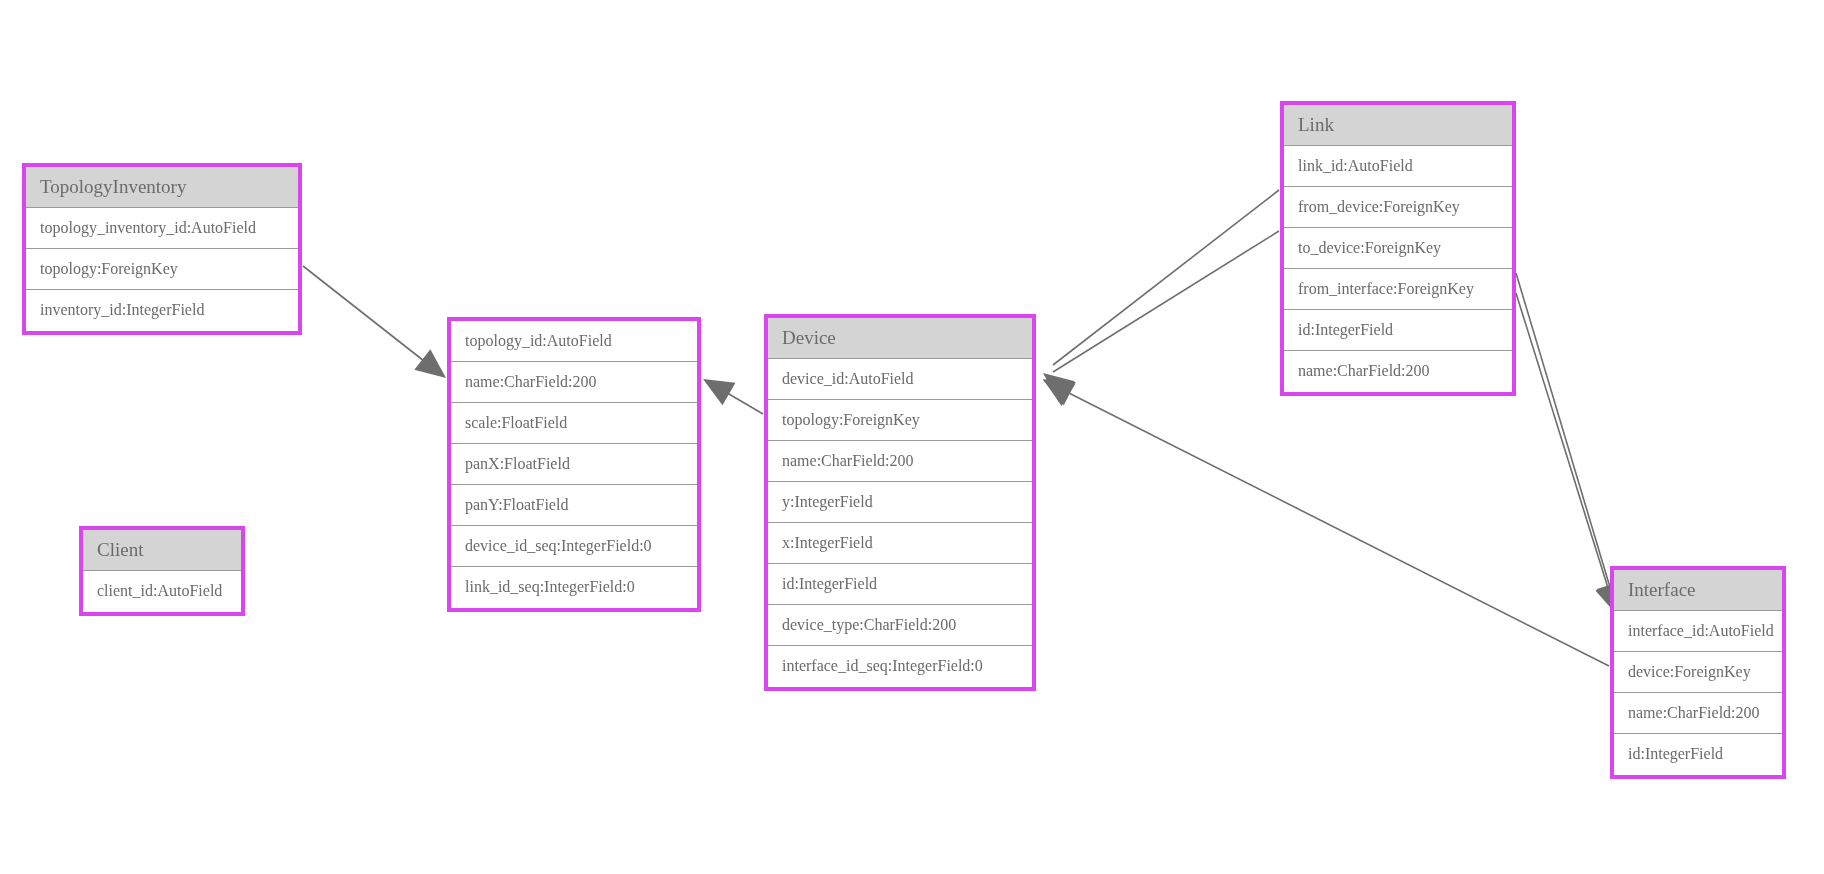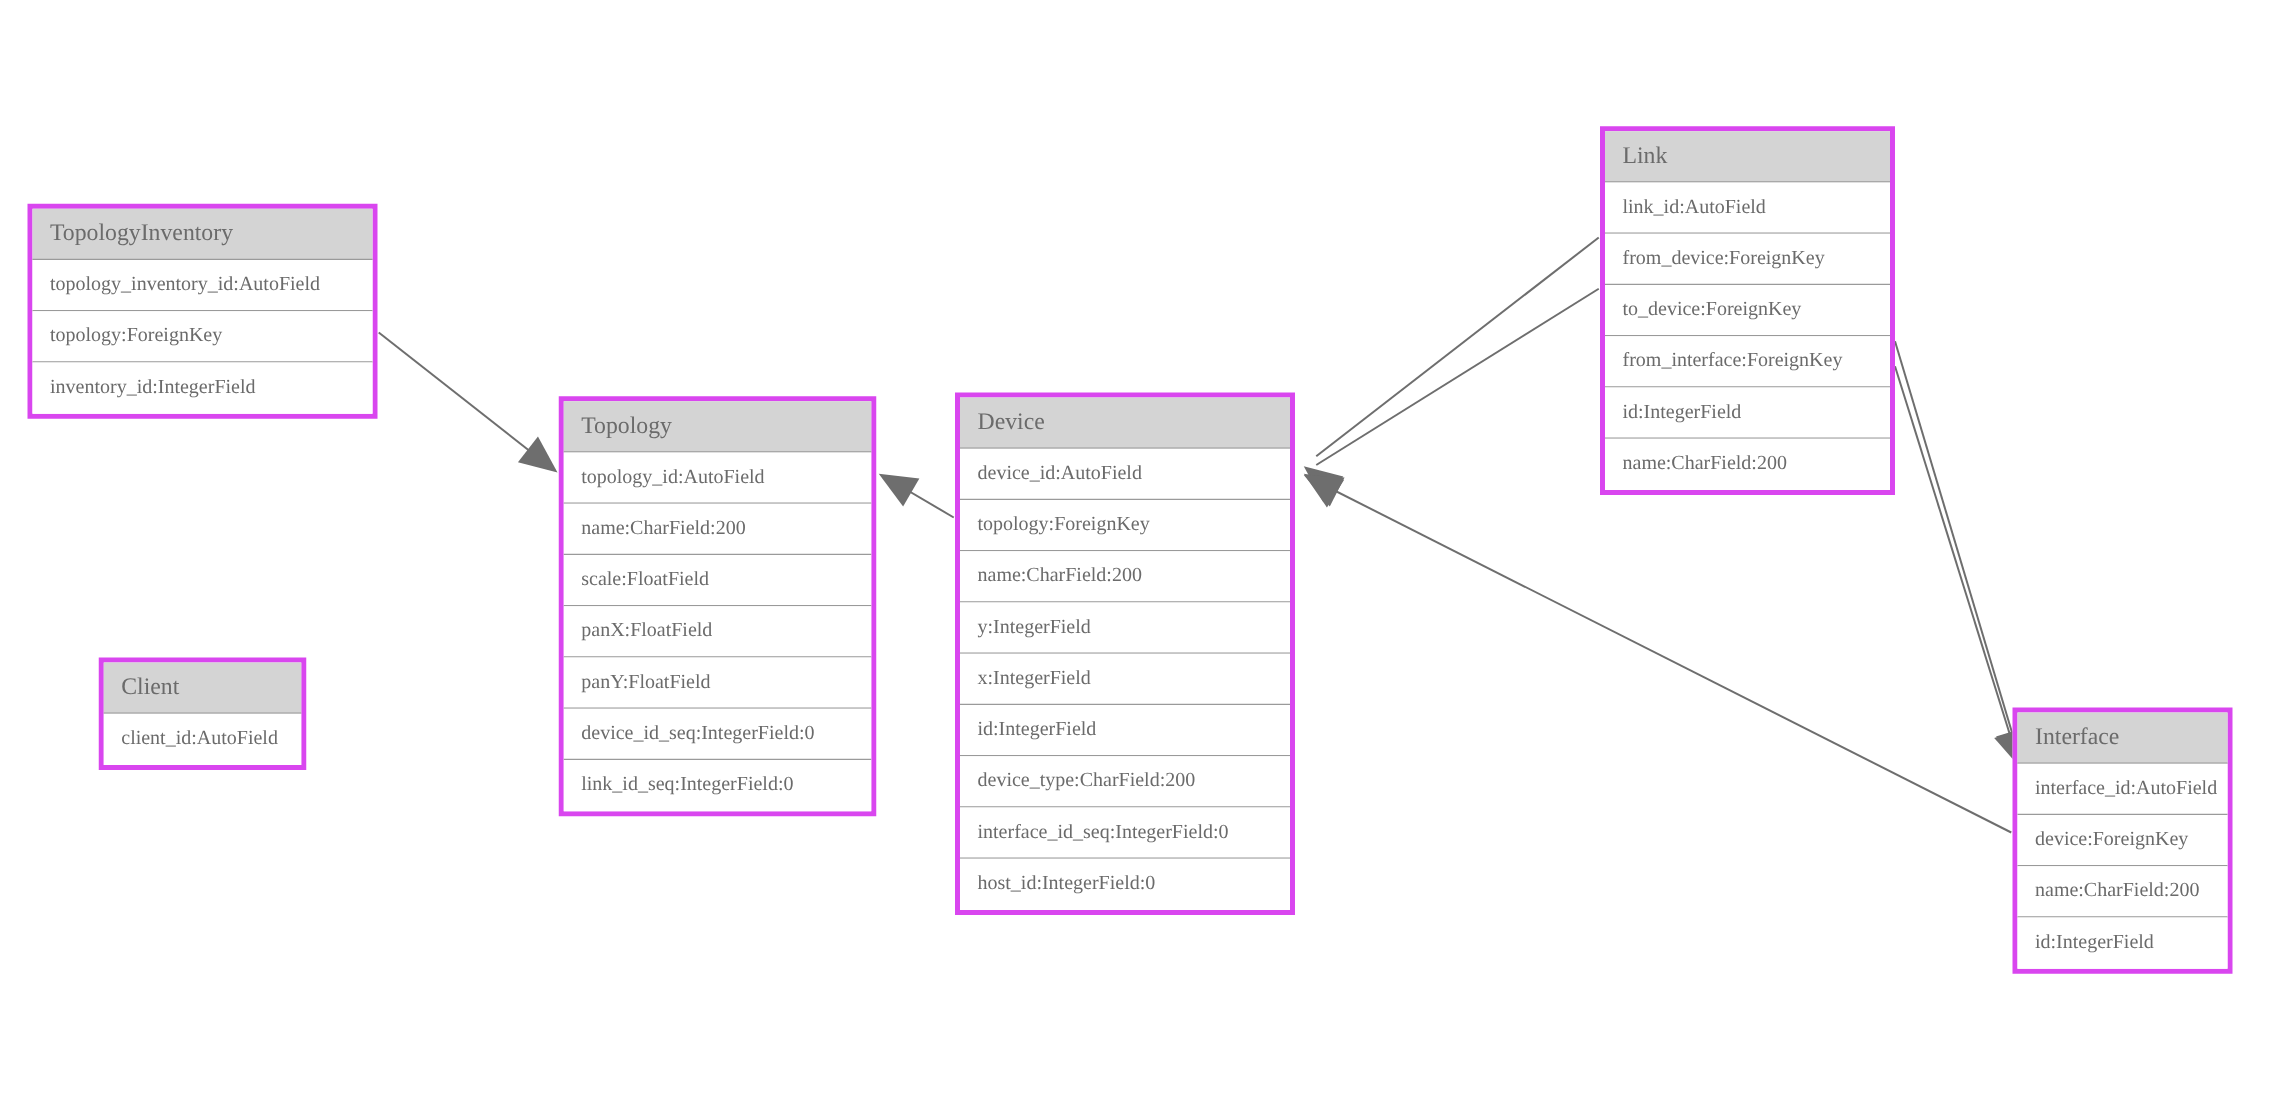--- a/index.html
+++ b/index.html
@@ -100,40 +100,38 @@
         <div class="entity-title">TopologyInventory</div>
         <div class="entity-field">topology_inventory_id:AutoField</div>
         <div class="entity-field">topology:ForeignKey</div>
         <div class="entity-field">inventory_id:IntegerField</div>
       </div>
       <div class="entity" style="left: 79px; top: 526px; width: 166px; font-family: Liberation Serif, serif;">
         <div class="entity-title">Client</div>
         <div class="entity-field">client_id:AutoField</div>
       </div>
       <div class="entity" style="left: 447px; top: 317px; width: 254px;">
-        <div class="entity-title">Topology</div>
         <div class="entity-field">topology_id:AutoField</div>
         <div class="entity-field">name:CharField:200</div>
         <div class="entity-field">scale:FloatField</div>
         <div class="entity-field">panX:FloatField</div>
         <div class="entity-field">panY:FloatField</div>
         <div class="entity-field">device_id_seq:IntegerField:0</div>
         <div class="entity-field">link_id_seq:IntegerField:0</div>
       </div>
       <div class="entity" style="left: 764px; top: 314px; width: 272px;">
         <div class="entity-title">Device</div>
         <div class="entity-field">device_id:AutoField</div>
         <div class="entity-field">topology:ForeignKey</div>
         <div class="entity-field">name:CharField:200</div>
         <div class="entity-field">y:IntegerField</div>
         <div class="entity-field">x:IntegerField</div>
         <div class="entity-field">id:IntegerField</div>
         <div class="entity-field">device_type:CharField:200</div>
         <div class="entity-field">interface_id_seq:IntegerField:0</div>
-        <div class="entity-field">host_id:IntegerField:0</div>
       </div>
       <div class="entity" style="left: 1280px; top: 101px; width: 236px;">
         <div class="entity-title">Link</div>
         <div class="entity-field">link_id:AutoField</div>
         <div class="entity-field">from_device:ForeignKey</div>
         <div class="entity-field">to_device:ForeignKey</div>
         <div class="entity-field">from_interface:ForeignKey</div>
         <div class="entity-field">id:IntegerField</div>
         <div class="entity-field">name:CharField:200</div>
       </div>

